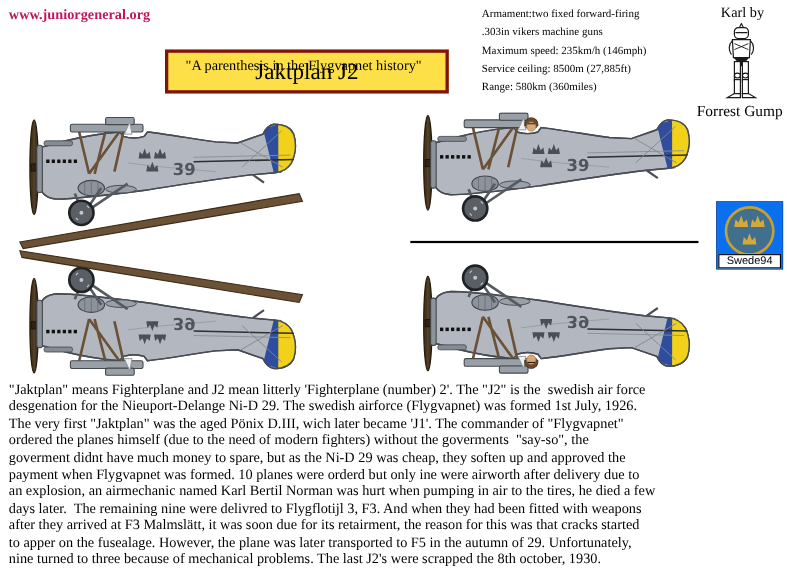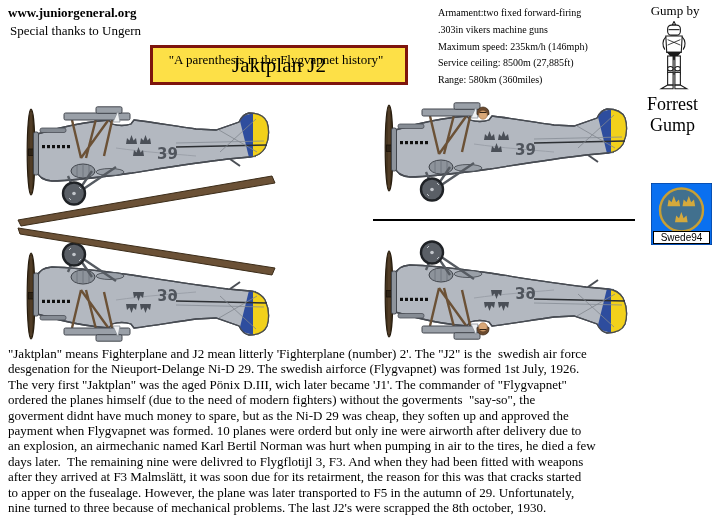--- a/index.html
+++ b/index.html
@@ -1,28 +1,28 @@
 <!DOCTYPE html>
 <html><head>
 <meta charset="utf-8">
 <title>Jaktplan J2</title>
 <style>
   html,body{margin:0;padding:0;background:#fff;}
   .page{position:relative;width:715px;height:518px;background:#ffffff;overflow:hidden;
         font-family:"Liberation Serif",serif;color:#000;}
   .abs{position:absolute;}
-  .site{left:8px;top:5px;font-weight:bold;font-size:13px;color:#000000;}
+  .site{left:8px;top:5px;font-weight:bold;font-size:13px;color:#be185d;}
   .thanks{left:10px;top:23px;font-size:13px;}
   .title-box{left:150px;top:5px;width:252px;height:34px;border:3px solid #7e150d;
              text-align:center;line-height:34px;font-size:21px;background:#fde047;margin-top:40px;}
   .subtitle{left:140px;top:52px;width:272px;text-align:center;font-size:13px;}
   .specs{left:438px;top:5px;width:205px;font-size:10px;line-height:16.8px;white-space:pre-wrap;}
   .madeby{left:636px;top:3px;width:78px;text-align:center;font-size:13px;}
   .knight{left:654px;top:21px;}
-  .author{left:630px;top:94px;width:85px;text-align:center;font-size:18px;}
+  .author{left:630px;top:94px;width:85px;text-align:center;font-size:14px;}
   .modified{left:628px;top:110px;width:87px;text-align:center;font-style:italic;
             font-size:15px;line-height:23px;font-family:"DejaVu Serif",serif;}
   .badge{left:651px;top:183px;width:61px;height:62px;}
   .badge-label{position:absolute;left:2px;right:2px;bottom:1px;background:#fff;border:1px solid #000;
                font-family:"Liberation Sans",sans-serif;font-size:10px;line-height:11px;text-align:center;}
   .plane{position:absolute;width:248px;height:112px;}
   .pos-tl{left:24px;top:106px;}
   .pos-tr{left:382px;top:102px;}
   .pos-bl{left:24px;top:230px;}
   .pos-br{left:382px;top:228px;}
@@ -96,32 +96,31 @@
       </g>
       <g id="pilot-g">
         <path d="M95,11 a6,6 0 0 1 12,0 l0,1.5 h-12 z" fill="#6b4a2e" stroke="#3e2a17" stroke-width="0.7"></path>
         <circle cx="101" cy="13" r="4.2" fill="#d9a878" stroke="#a9784d" stroke-width="0.7"></circle>
         <path d="M97.5,10.5 h7" stroke="#2e2013" stroke-width="1"></path>
       </g>
     </defs>
   </svg>
 
   <div class="abs site">www.juniorgeneral.org</div>
-  <div class="abs thanks">Special thanks to Ungern</div>
   <div class="abs title-box">
     <span>Jaktplan J2</span>
   </div>
   <div class="abs subtitle">"A parenthesis in the Flygvapnet history"</div>
   <div class="abs specs">Armament:two fixed forward-firing
 .303in vikers machine guns
 Maximum speed: 235km/h (146mph)
 Service ceiling: 8500m (27,885ft)
 Range: 580km (360miles)</div>
 
-  <div class="abs madeby">Gump by</div>
+  <div class="abs madeby">Karl by</div>
   <svg class="abs knight" width="40" height="70" viewBox="0 0 44 76">
     <g fill="#fff" stroke="#1a1a1a" stroke-width="1.2">
       <polygon points="20,4 24,4 22,0"></polygon>
       <rect x="15" y="4" width="14" height="11" rx="4"></rect>
       <path d="M16,9 H28" fill="none"></path>
       <path d="M13,16 L31,16 L30,34 L14,34 Z"></path>
       <path d="M13,17 C9,21 9,27 12,31 M31,17 C35,21 35,27 32,31" fill="none"></path>
       <path d="M15,20 L29,26 M29,20 L15,26" fill="none" stroke-width="0.9"></path>
       <polygon points="15,34 29,34 22,42" fill="#1a1a1a"></polygon>
       <rect x="15" y="38" width="6" height="20"></rect>

